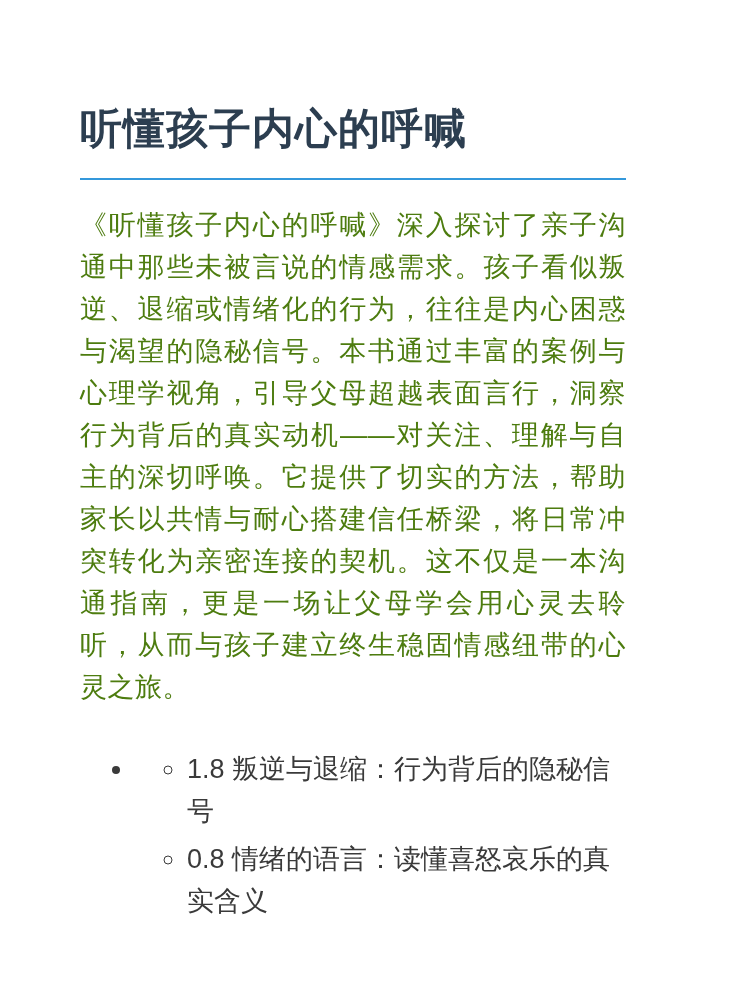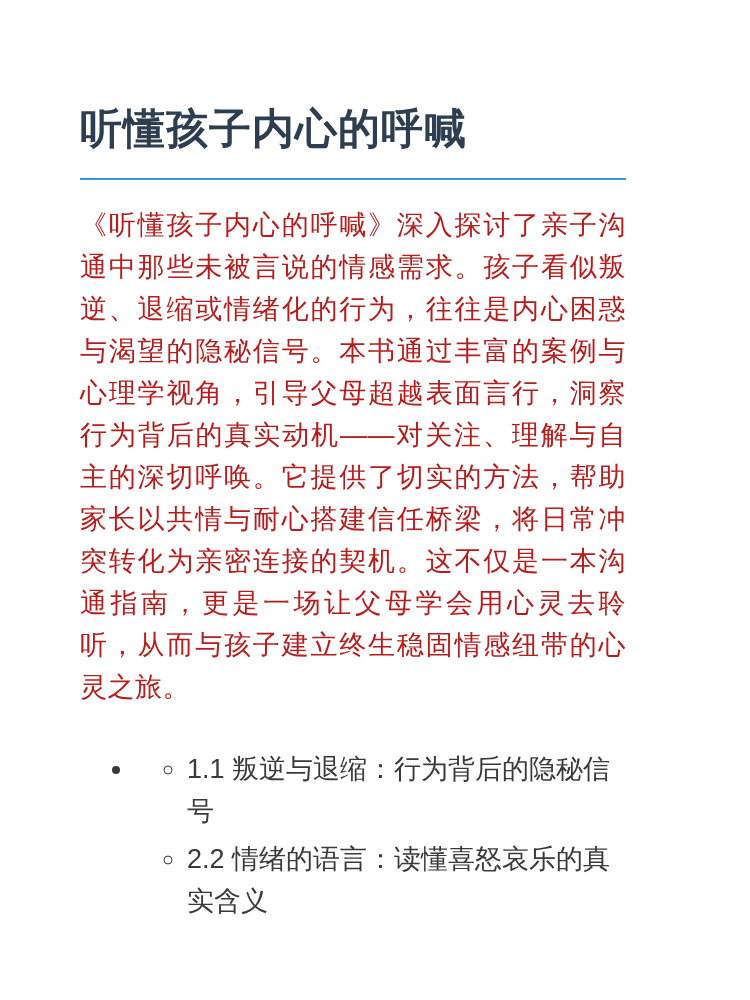--- a/index.html
+++ b/index.html
@@ -31,21 +31,21 @@
     font-size: 30px;
     font-weight: 700;
     color: #e74c3c;
     line-height: 1.25;
   }
   .abstract-heading { margin-top: 36px; }
   .abstract-body {
     margin-top: 24px;
     font-size: 27px;
     line-height: 42px;
-    color: #b91c1c;
+    color: #4d7c0f;
     text-align: justify;
     letter-spacing: 0.5px;
   }
   .toc-heading { margin-top: 6px; }
   ul.toc-list {
     margin-top: 26px;
     padding-left: 55px;
     list-style: disc;
     font-size: 27px;
     line-height: 42px;
@@ -65,19 +65,19 @@
 
   <h1 class="doc-title">听懂孩子内心的呼喊</h1>
 
 
   <p class="abstract-body">《听懂孩子内心的呼喊》深入探讨了亲子沟通中那些未被言说的情感需求。孩子看似叛逆、退缩或情绪化的行为，往往是内心困惑与渴望的隐秘信号。本书通过丰富的案例与心理学视角，引导父母超越表面言行，洞察行为背后的真实动机——对关注、理解与自主的深切呼唤。它提供了切实的方法，帮助家长以共情与耐心搭建信任桥梁，将日常冲突转化为亲密连接的契机。这不仅是一本沟通指南，更是一场让父母学会用心灵去聆听，从而与孩子建立终生稳固情感纽带的心灵之旅。</p>
 
 
   <ul class="toc-list">
     <li>
       <ul>
-        <li>1.1 叛逆与退缩：行为背后的隐秘信号</li>
-        <li>2.2 情绪的语言：读懂喜怒哀乐的真实含义</li>
+        <li>1.8 叛逆与退缩：行为背后的隐秘信号</li>
+        <li>0.8 情绪的语言：读懂喜怒哀乐的真实含义</li>
       </ul>
     </li>
   </ul>
 
 </div>
 
 </body></html>

